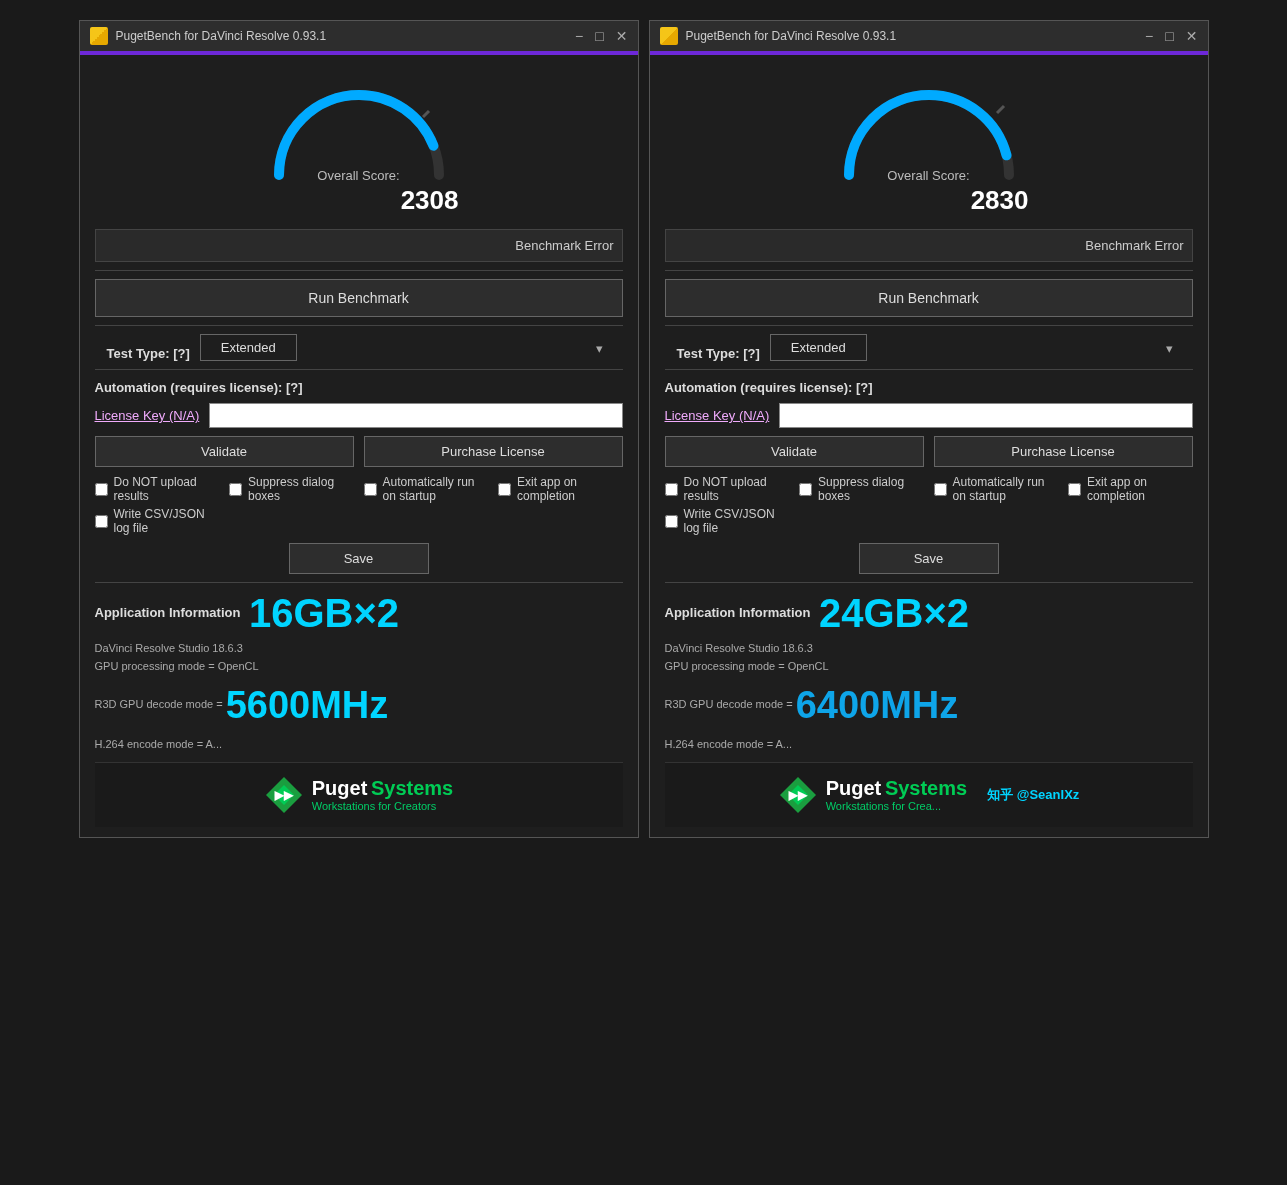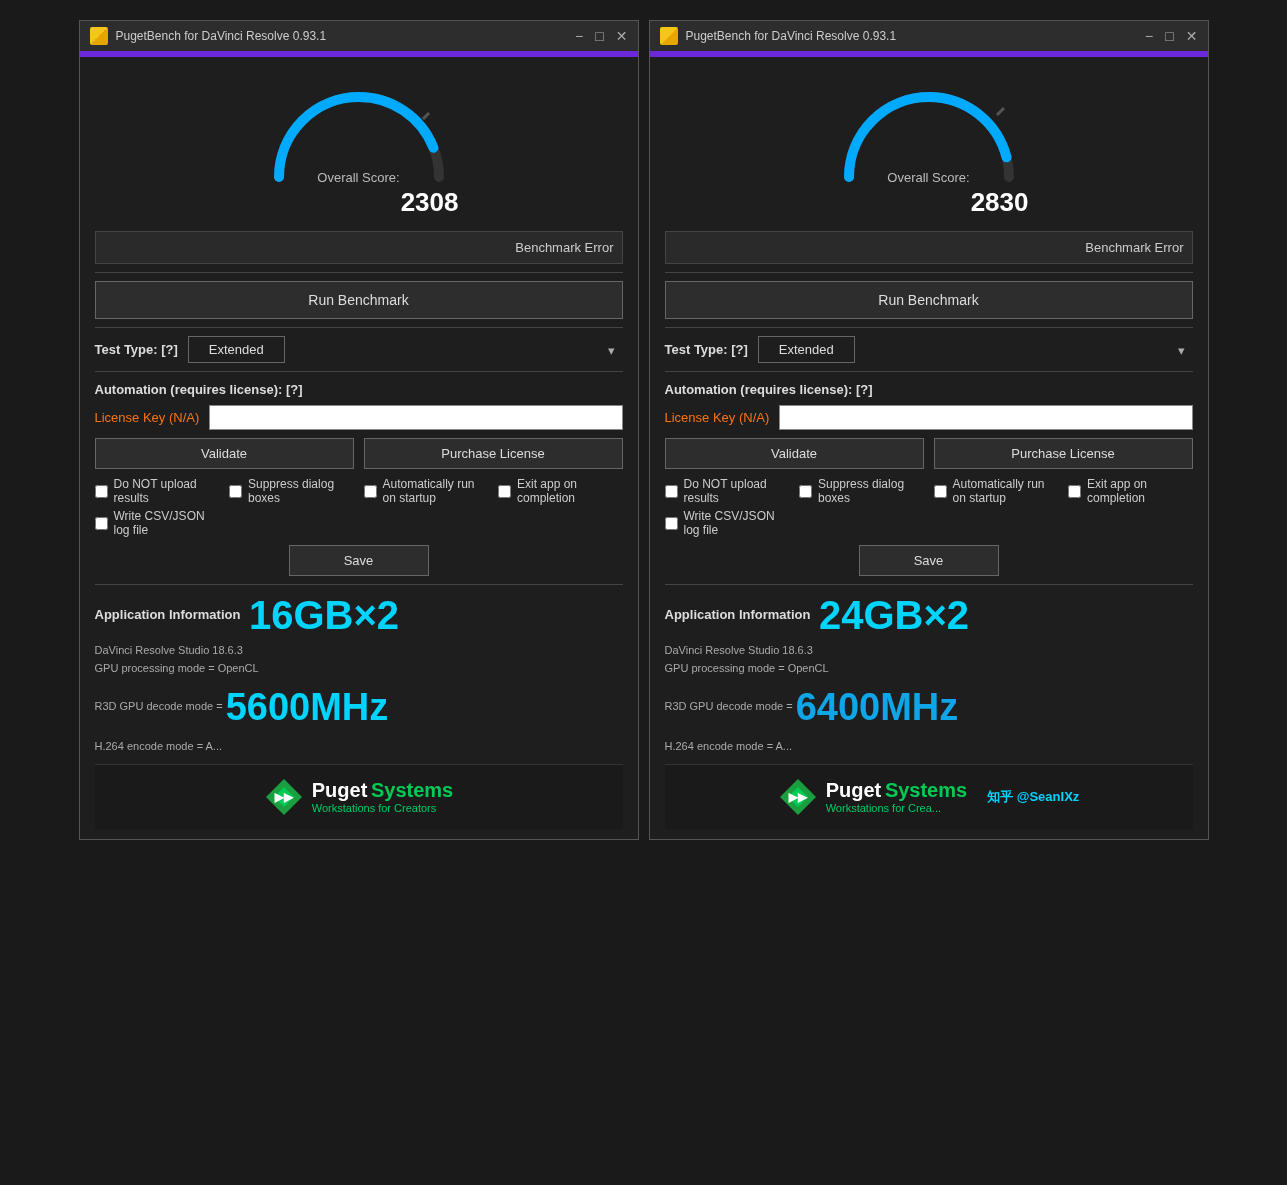--- a/index.html
+++ b/index.html
@@ -20,21 +20,21 @@
       color: #ddd;
       font-size: 13px;
     }
 
     .title-bar {
       background: #2d2d2d;
       display: flex;
       align-items: center;
       padding: 6px 10px;
       gap: 8px;
-      border-bottom: 6px solid #6d28d9;
+      border-bottom: 4px solid #6d28d9;
     }
 
     .title-bar-icon {
       width: 18px;
       height: 18px;
       background: linear-gradient(135deg, #f5c518 50%, #e6a800 50%);
       border-radius: 2px;
       flex-shrink: 0;
     }
 
@@ -115,22 +115,22 @@
 
     .btn-full {
       width: 100%;
       padding: 10px;
       font-size: 14px;
     }
 
     
     .row {
       display: flex;
-      align-items: center;
-      margin: 8px 0;
+      align-items: flex-end;
+      margin: 8px 12px;
       gap: 10px;
     }
 
     .label-bold {
       font-weight: bold;
       color: #ddd;
       white-space: nowrap;
     }
 
     .select-box {
@@ -169,23 +169,24 @@
 
     
     .license-row {
       display: flex;
       align-items: center;
       margin: 6px 0;
       gap: 10px;
     }
 
     .license-label {
-      color: #f97316;
+      color: #f0abfc;
       white-space: nowrap;
       font-size: 13px;
+      text-decoration: underline;
     }
 
     .license-input {
       flex: 1;
       background: #fff;
       border: 1px solid #888;
       padding: 4px 6px;
       color: #000;
       font-size: 13px;
     }

